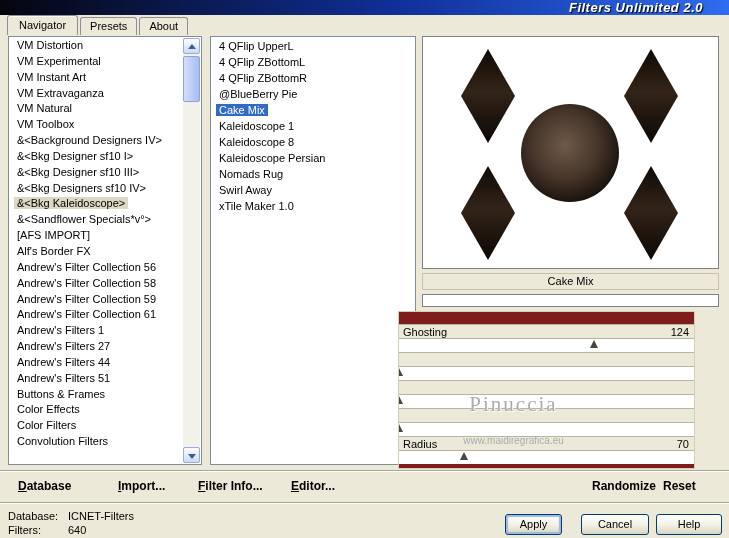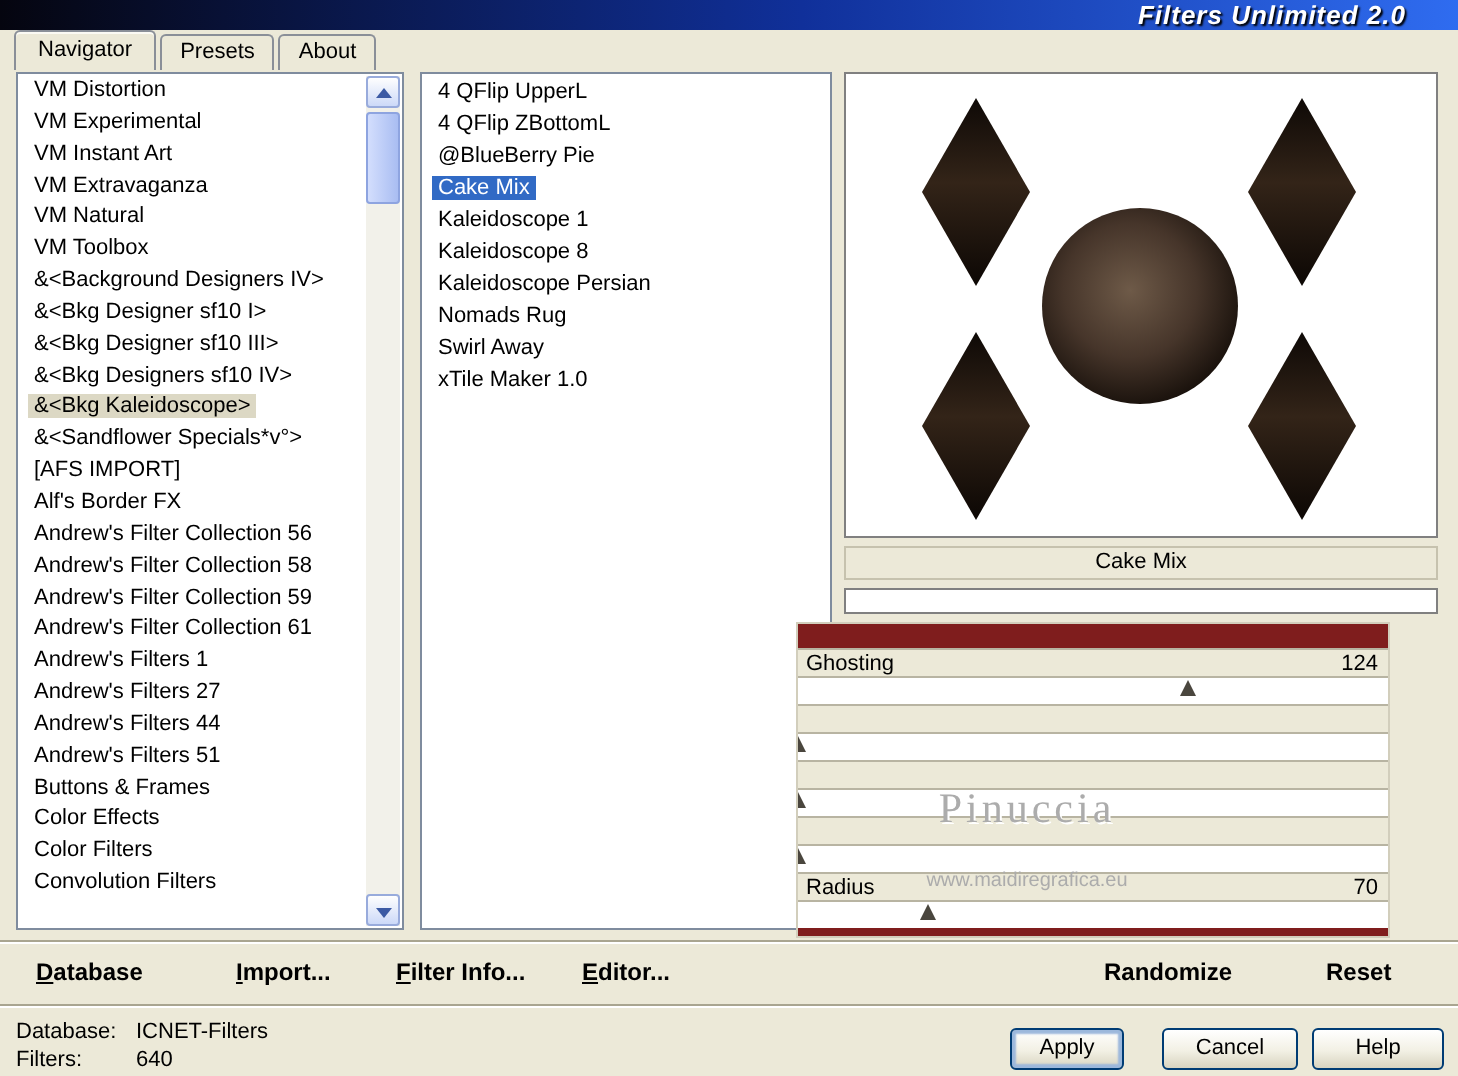--- a/index.html
+++ b/index.html
@@ -113,21 +113,21 @@
   .sep { position:absolute; left:0; width:729px; height:2px;
     border-top:1px solid #a9a590; border-bottom:1px solid #ffffff; }
   .sep1 { top:470px; } .sep2 { top:502px; }
 
   .cmdbar { position:absolute; left:0; top:472px; width:729px; height:30px; }
   .cmdbar span.ci { position:absolute; top:7px; font-weight:bold; font-size:12px; cursor:pointer; }
   .cmdbar span.ci:nth-of-type(1){ left:18px; }
   .cmdbar span.ci:nth-of-type(2){ left:118px; }
   .cmdbar span.ci:nth-of-type(3){ left:198px; }
   .cmdbar span.ci:nth-of-type(4){ left:291px; }
-  .cmdbar span.ci:nth-of-type(5){ left:552px; }
+  .cmdbar span.ci:nth-of-type(5){ left:592px; }
   .cmdbar span.ci:nth-of-type(6){ left:663px; }
   .ci .hd { text-decoration: underline; }
 
   
   .stat { position:absolute; font-size:11px; }
   .st1a { left:8px;  top:510px; } .st1b { left:68px; top:510px; }
   .st2a { left:8px;  top:524px; } .st2b { left:68px; top:524px; }
 
   .btn {
     position:absolute; top:514px; height:21px;
@@ -242,20 +242,23 @@
 </div>
 
 <div class="listbox" id="filterlist">
   <div class="items">
 
   <div class="li">
         <span>4 QFlip UpperL</span>
       </div>
       <div class="li">
         <span>4 QFlip ZBottomL</span>
+      </div>
+      <div class="li">
+        <span>4 QFlip ZBottomR</span>
       </div>
       <div class="li">
         <span>@BlueBerry Pie</span>
       </div>
       <div class="li selected">
         <span>Cake Mix</span>
       </div>
       <div class="li">
         <span>Kaleidoscope 1</span>
       </div>

